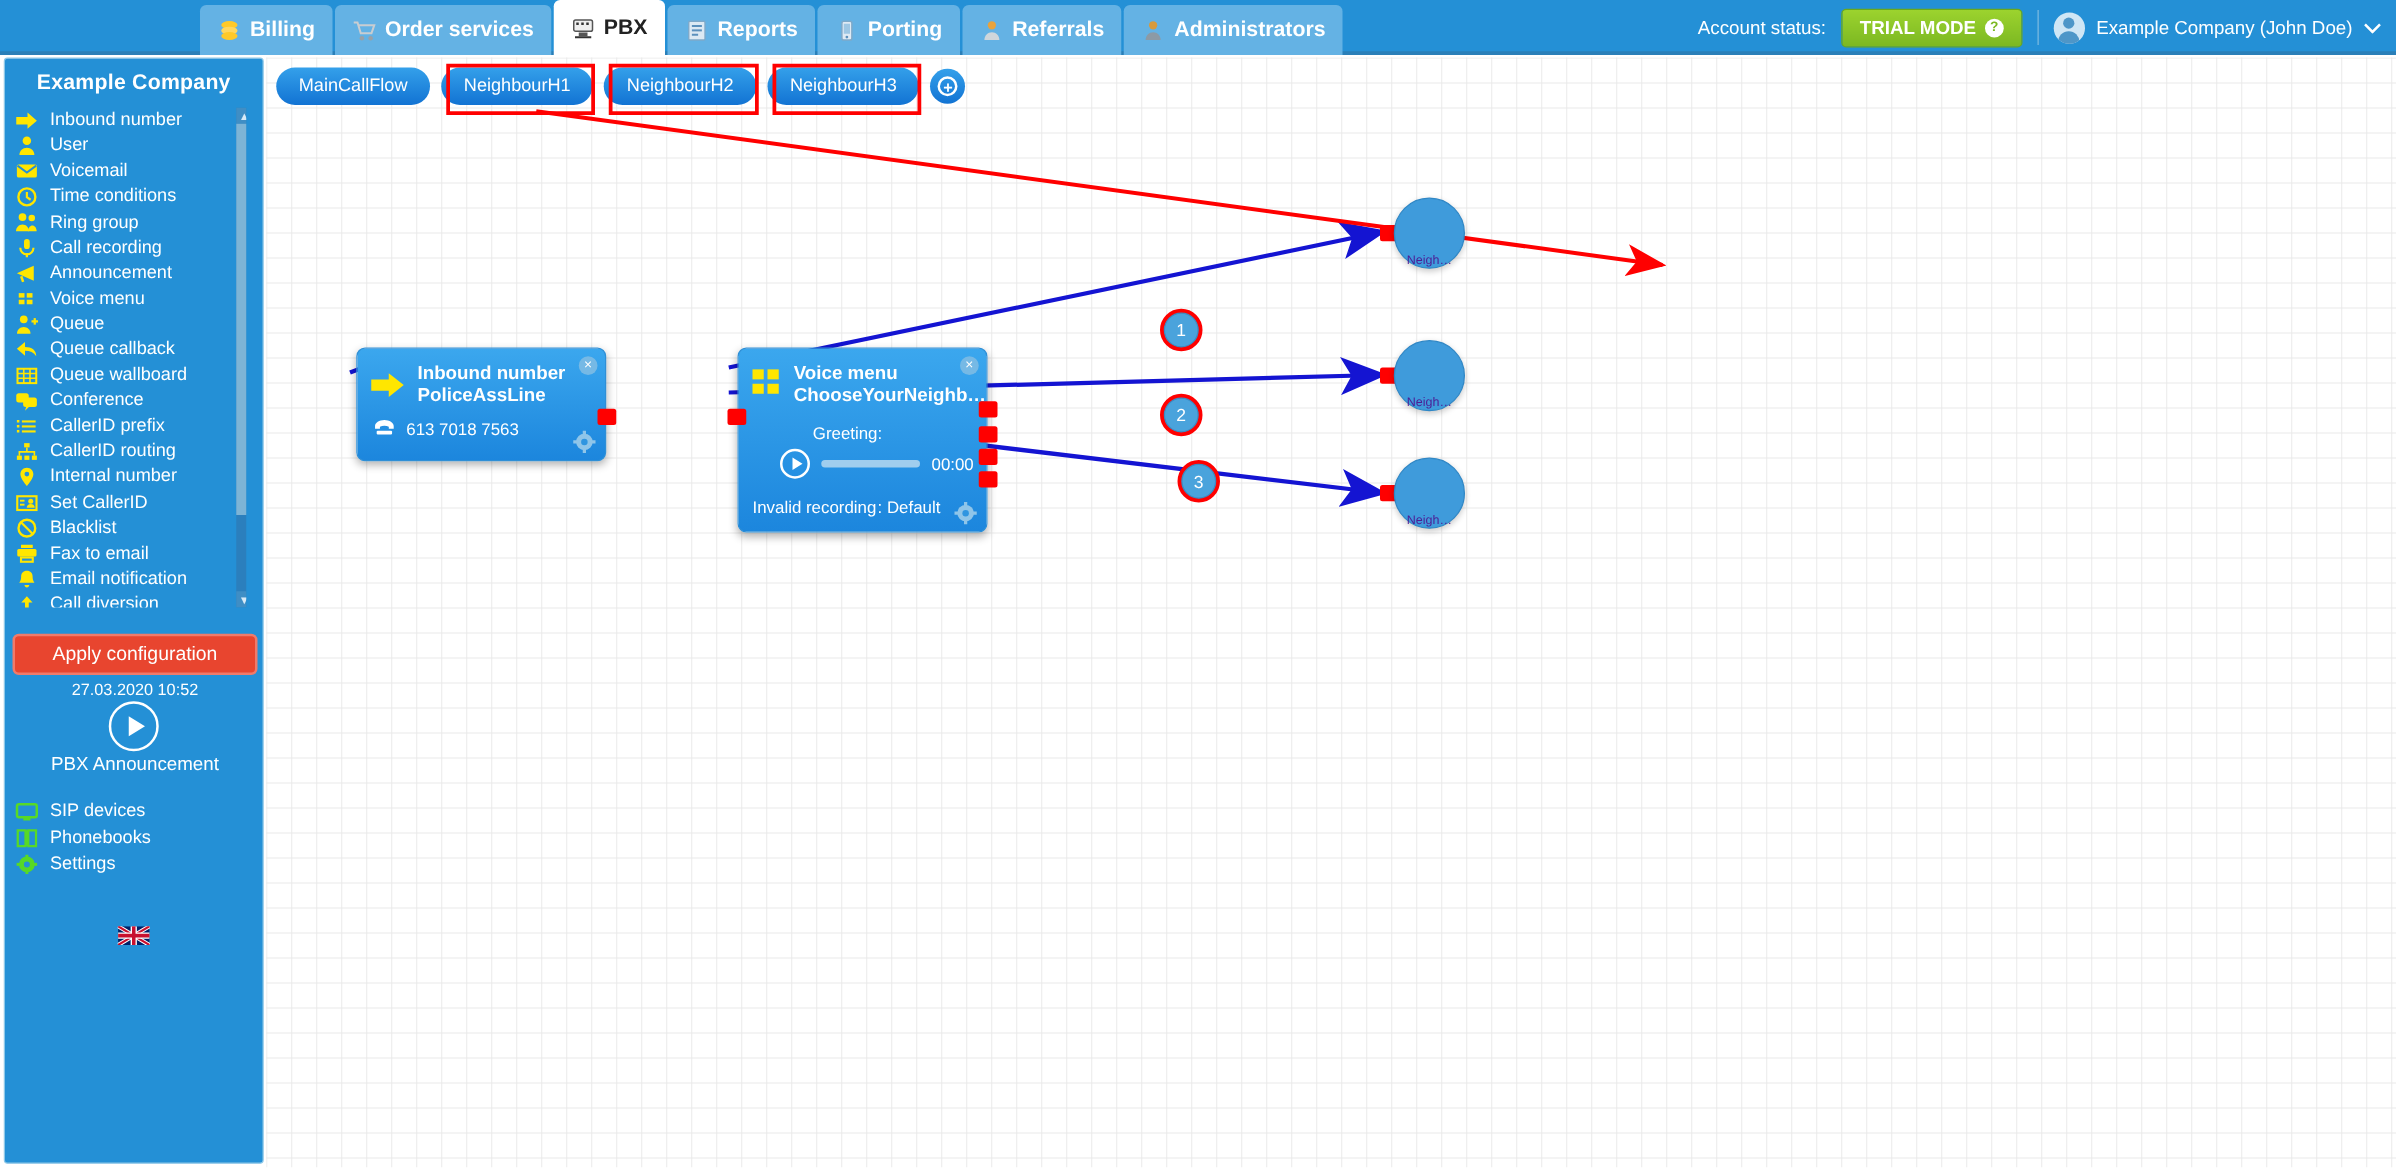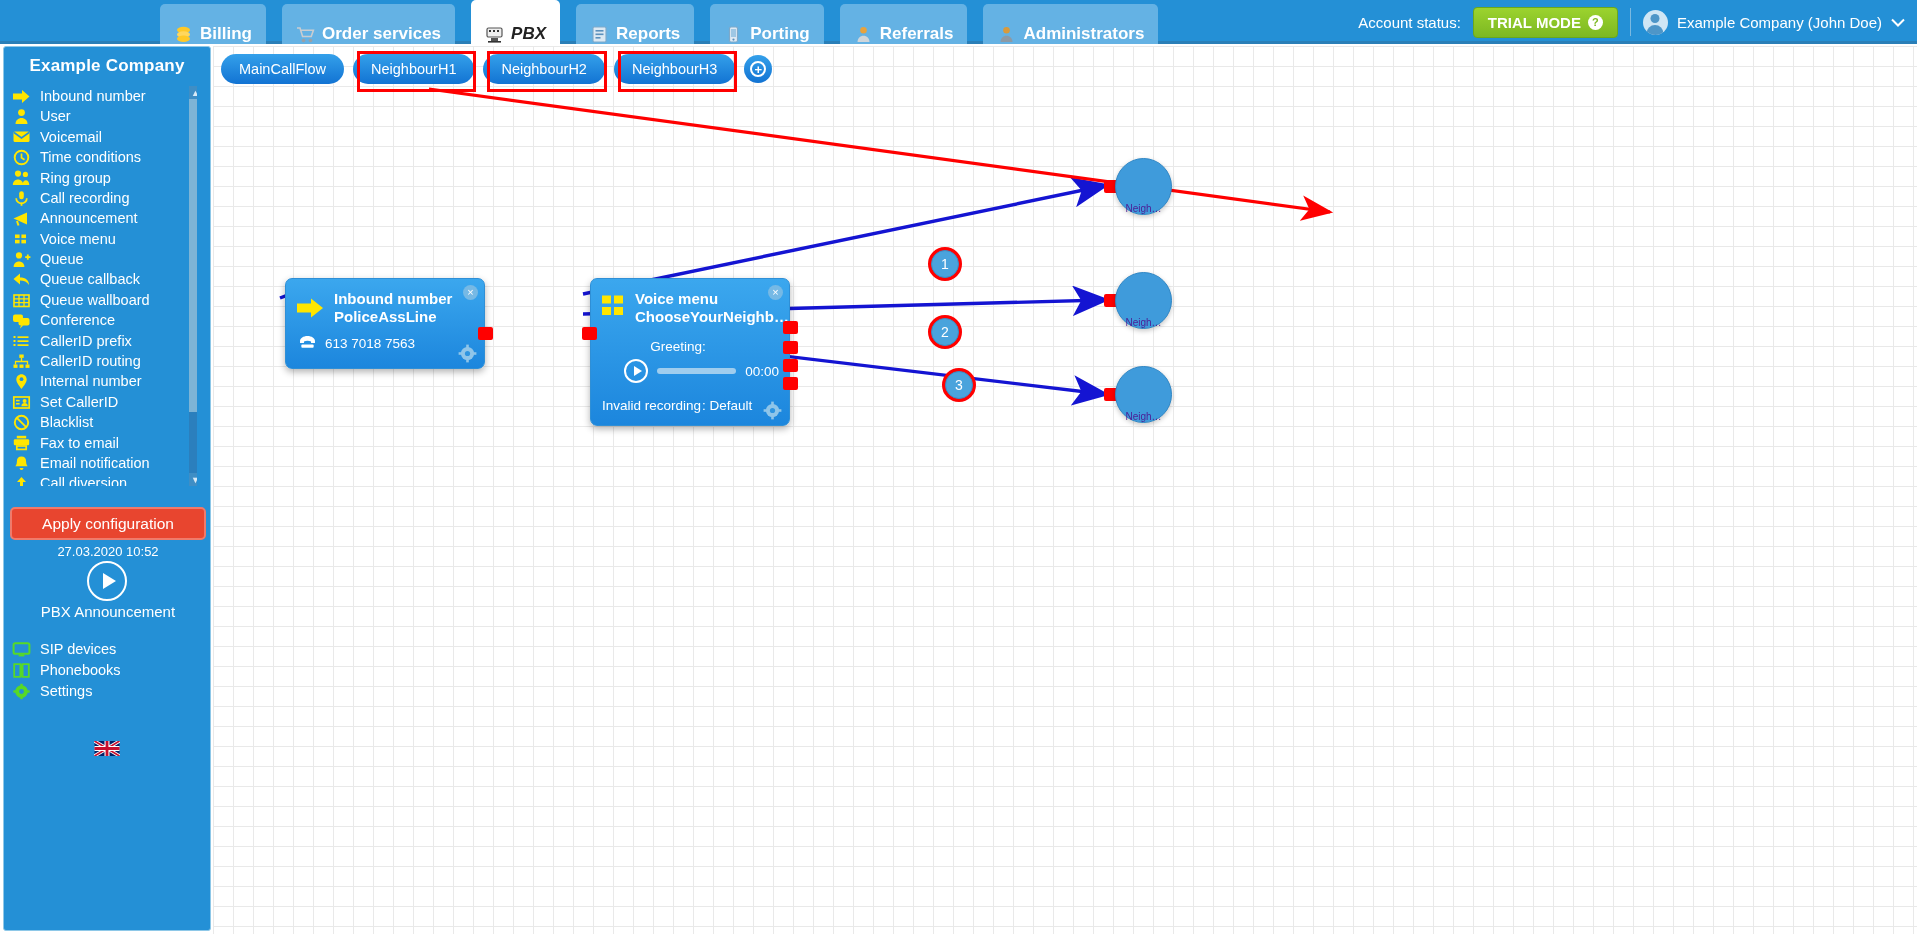--- a/index.html
+++ b/index.html
@@ -18,29 +18,29 @@
   }
   .header-underline {
     position: absolute; top: 41px; left: 0; width: 1917px; height: 3px;
     background: #2a7fb8;
   }
   .nav {
     position: absolute; top: 0; left: 160px; height: 44px;
     display: flex; align-items: flex-end;
   }
   .nav-tab {
-    height: 40px; display: flex; align-items: flex-end; gap: 7px;
-    padding: 0 14px; margin-right: 16px;
+    height: 40px; display: flex; align-items: center; gap: 7px;
+    padding: 0 14px; margin-right: 2px;
     background: #64b2e4;
     border-radius: 5px 5px 0 0;
     color: #ffffff; font-size: 17px; font-weight: bold;
     cursor: pointer; white-space: nowrap;
   }
   .nav-tab.active {
-    background: #ffffff; color: #222222; height: 44px; font-style: italic;
+    background: #ffffff; color: #222222; height: 44px;
   }
   .nav-ico { width: 19px; height: 19px; display: inline-block; position: relative; flex: none; }
   .header-right {
     position: absolute; top: 0; right: 12px; height: 44px;
     display: flex; align-items: center; gap: 12px;
   }
   .acct-label { color: #ffffff; font-size: 15px; }
   .trial-badge {
     background: linear-gradient(#9cd32e, #7cb822);
     color: #ffffff; font-weight: bold; font-size: 15px;

